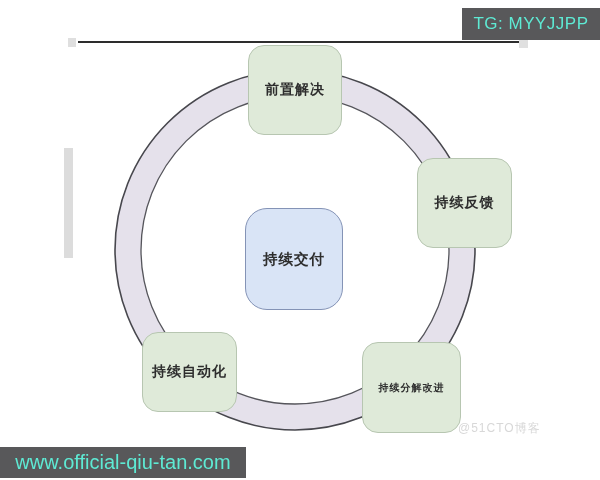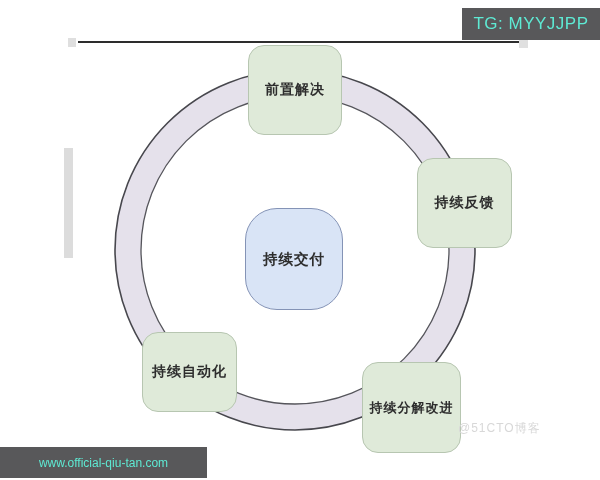--- a/index.html
+++ b/index.html
@@ -27,40 +27,40 @@
     color: #2d2d2d;
     font-size: 14px;
     font-weight: 700;
     letter-spacing: 1px;
     text-align: center;
     box-sizing: border-box;
   }
   .node-top          { left: 248px; top:  45px; width:  94px; height:  90px; }
   .node-upper-right  { left: 417px; top: 158px; width:  95px; height:  90px; }
   .node-upper-left   { left:  78px; top: 157px; width:  92px; height:  88px; }
-  .node-lower-right  { left: 362px; top: 362px; width:  99px; height:  91px; font-size: 13px; }
+  .node-lower-right  { left: 362px; top: 342px; width:  99px; height:  91px; font-size: 10px; }
   .node-lower-left   { left: 142px; top: 332px; width:  95px; height:  80px; }
   .node-center {
     left: 245px; top: 208px; width: 98px; height: 102px;
     background: #d9e4f6;
     border: 1.5px solid #8493b6;
-    border-radius: 32px;
+    border-radius: 22px;
     font-size: 14.5px;
   }
   .badge {
     position: absolute;
     display: flex;
     align-items: center;
     justify-content: center;
     background: #58585a;
     color: #5eead4;
     font-weight: 400;
   }
   .badge-tg  { left: 462px; top:   8px; width: 138px; height: 32px; font-size: 17px; letter-spacing: 0.5px; }
-  .badge-url { left:   0px; top: 447px; width: 207px; height: 31px; font-size: 12px; }
+  .badge-url { left:   0px; top: 447px; width: 246px; height: 31px; font-size: 20px; }
   .watermark {
     position: absolute;
     left: 458px; top: 420px;
     font-size: 12px;
     color: #d8d8d8;
     letter-spacing: 1px;
   }
 </style>
 </head>
 <body>

